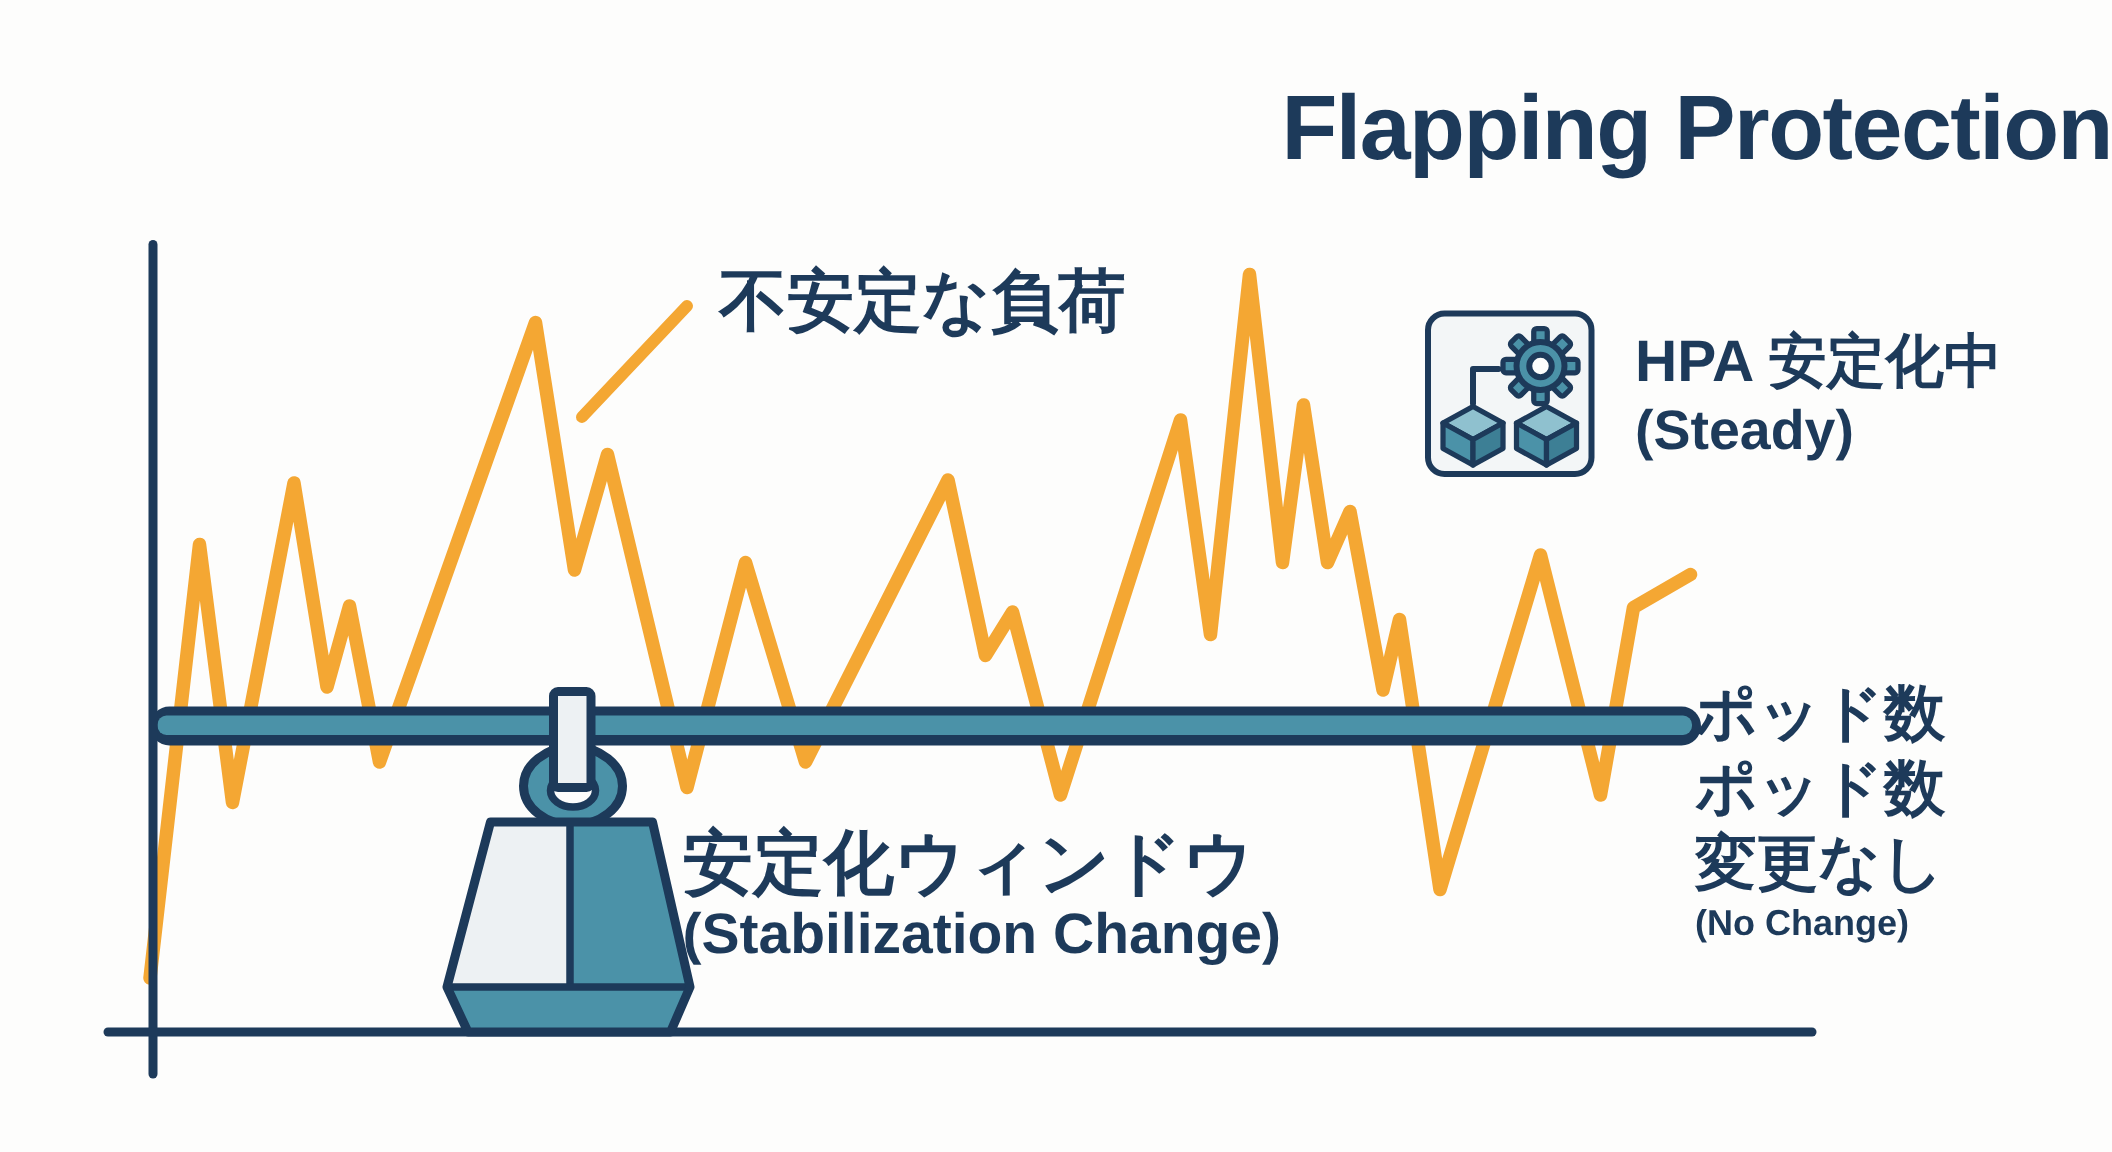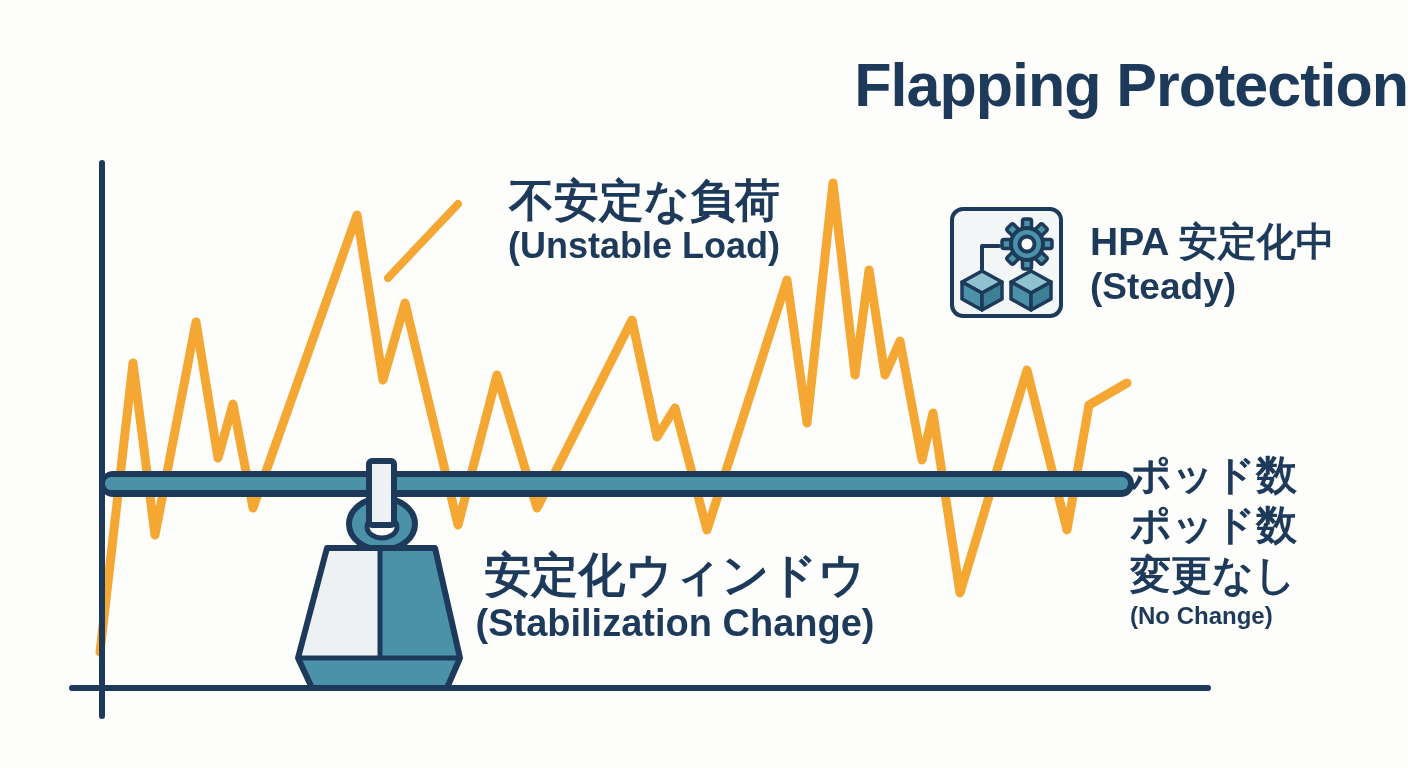--- a/index.html
+++ b/index.html
@@ -17,29 +17,29 @@
   .s-navy{stroke:var(--navy);}
   .s-orange{stroke:var(--orange);}
   .f-none{fill:none;}
   .f-navy{fill:var(--navy);}
   .f-teal{fill:var(--teal);}
   .f-light{fill:var(--light);}
   .f-bg{fill:var(--bg);}
   .round{stroke-linecap:round;stroke-linejoin:round;}
   
   .label{position:absolute;font-weight:700;color:var(--navy);}
-  .lbl-unstable{left:450px;top:176px;width:330px;text-align:right;}
+  .lbl-unstable{left:450px;top:176px;width:330px;text-align:center;}
   .lbl-unstable .jp{font-size:45px;line-height:1.1;}
   .lbl-unstable .en{font-size:36px;line-height:1.1;}
   .hpa-card{position:absolute;left:950px;top:207px;width:113px;height:111px;
             background:var(--card-bg);border:4px solid var(--navy);border-radius:13px;}
   .lbl-hpa{left:1090px;top:219px;width:330px;text-align:left;}
   .lbl-hpa .jp{font-size:39px;line-height:1.18;}
   .lbl-hpa .en{font-size:37px;line-height:1.18;}
-  .lbl-stab{left:455px;top:549px;width:440px;text-align:center;}
+  .lbl-stab{left:455px;top:549px;width:440px;text-align:left;}
   .lbl-stab .jp{font-size:47px;line-height:1.12;}
   .lbl-stab .en{font-size:38px;line-height:1.12;}
   .lbl-pods{left:1130px;top:450px;width:230px;text-align:left;}
   .lbl-pods .jp{font-size:41px;line-height:1.22;}
   .lbl-pods .en{font-size:24px;line-height:1.15;margin-top:2px;}
 </style>
 </head>
 <body>
 
 <div class="stage">
@@ -67,21 +67,20 @@
       <path d="M327,548 L435,548 L460,658 L447,688 L312,688 L298,658 Z" class="f-teal"></path>
       <path d="M327,548 L380,548 L380,658 L298,658 Z" class="f-light"></path>
       <line x1="380" y1="548" x2="380" y2="658" class="s-navy" stroke-width="5"></line>
       <line x1="298" y1="658" x2="460" y2="658" class="s-navy" stroke-width="5"></line>
       <path d="M327,548 L435,548 L460,658 L447,688 L312,688 L298,658 Z" class="f-none s-navy round" stroke-width="6"></path>
     </g>
   </svg>
 
   <div class="label lbl-unstable">
     <div class="jp">不安定な負荷</div>
-    <div class="en">(Unstable Load)</div>
   </div>
 
   <div class="hpa-card">
     <svg width="105" height="103" viewBox="0 0 105 103">
 
       <polyline points="45,35 28,35 28,58" class="f-none s-navy round" stroke-width="4"></polyline>
 
       <g>
         <g class="f-teal s-navy" stroke-width="3.5">
           <rect x="68.5" y="8" width="9" height="11" rx="2" transform="rotate(0 73 33)"></rect>

